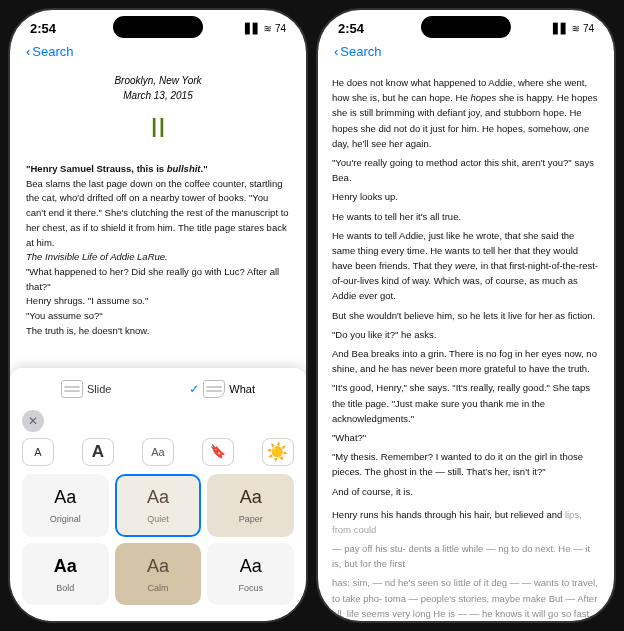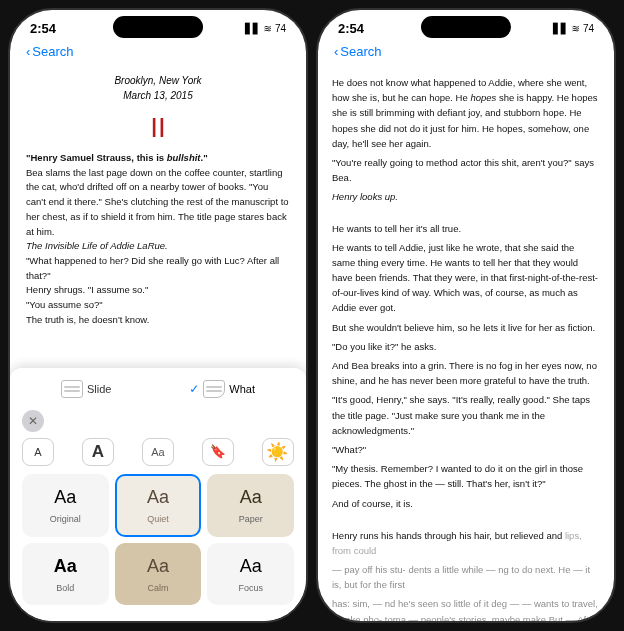--- a/index.html
+++ b/index.html
@@ -93,22 +93,22 @@
       text-align: center;
       font-style: italic;
       font-size: 10px;
       margin-bottom: 4px;
     }
 
     .book-chapter {
       text-align: center;
       font-size: 28px;
       font-weight: 300;
-      color: #b91c1c;
-      margin-bottom: 2px;
+      color: #4d7c0f;
+      margin-bottom: 13px;
     }
 
     .book-text {
       font-size: 9.5px;
       line-height: 1.55;
       color: #111;
     }
 
     .book-text .italic { font-style: italic; }
     .book-text .bold { font-weight: bold; }
@@ -428,30 +428,30 @@
     <div class="nav-bar">
       <div class="nav-back">
         <span>‹</span>
         <span>Search</span>
       </div>
     </div>
 
     <div class="reading-content">
       <p style="margin-bottom:4px;">He does not know what happened to Addie, where she went, how she is, but he can hope. He <span style="font-style:italic;">hopes</span> she is happy. He hopes she is still brimming with defiant joy, and stubborn hope. He hopes she did not do it just for him. He hopes, somehow, one day, he'll see her again.</p>
       <p style="margin-bottom:4px;">"You're really going to method actor this shit, aren't you?" says Bea.</p>
-      <p style="margin-bottom:16px;font-style:italic;">Henry looks up.</p>
+      <p style="margin-bottom:4px;">Henry looks up.</p>
       <p style="margin-bottom:4px;">He wants to tell her it's all true.</p>
-      <p style="margin-bottom:4px;">He wants to tell Addie, just like he wrote, that she said the same thing every time. He wants to tell her that they would have been friends. That they <span style="">were,</span> in that first-night-of-the-rest-of-our-lives kind of way. Which was, of course, as much as Addie ever got.</p>
+      <p style="margin-bottom:4px;">He wants to tell Addie, just like he wrote, that she said the same thing every time. He wants to tell her that they would have been friends. That they <span style="font-style:italic;">were,</span> in that first-night-of-the-rest-of-our-lives kind of way. Which was, of course, as much as Addie ever got.</p>
       <p style="margin-bottom:4px;">But she wouldn't believe him, so he lets it live for her as fiction.</p>
       <p style="margin-bottom:4px;">"Do you like it?" he asks.</p>
       <p style="margin-bottom:4px;">And Bea breaks into a grin. There is no fog in her eyes now, no shine, and he has never been more grateful to have the truth.</p>
       <p style="margin-bottom:4px;">"It's good, Henry," she says. "It's really, really good." She taps the title page. "Just make sure you thank me in the acknowledgments."</p>
       <p style="margin-bottom:4px;">"What?"</p>
       <p style="margin-bottom:4px;">"My thesis. Remember? I wanted to do it on the girl in those pieces. The ghost in the — still. That's her, isn't it?"</p>
-      <p style="margin-bottom:17px;">And of course, it is.</p>
+      <p style="margin-bottom:8px;">And of course, it is.</p>
       <p style="margin-bottom:4px;">Henry runs his hands through his hair, but relieved and <span style="opacity:0.4;">lips, from could</span></p>
       <p style="margin-bottom:4px; opacity:0.5;">— pay off his stu- dents a little while — ng to do next. He — it is, but for the first</p>
       <p style="margin-bottom:4px; opacity:0.5;">has: sim, — nd he's seen so little of it deg — — wants to travel, to take pho- toma — people's stories, maybe make But — After all, life seems very long He is — — he knows it will go so fast, and he — — o miss a moment.</p>
 
     </div>
   </div>
 
 </div>
 
 </body></html>

